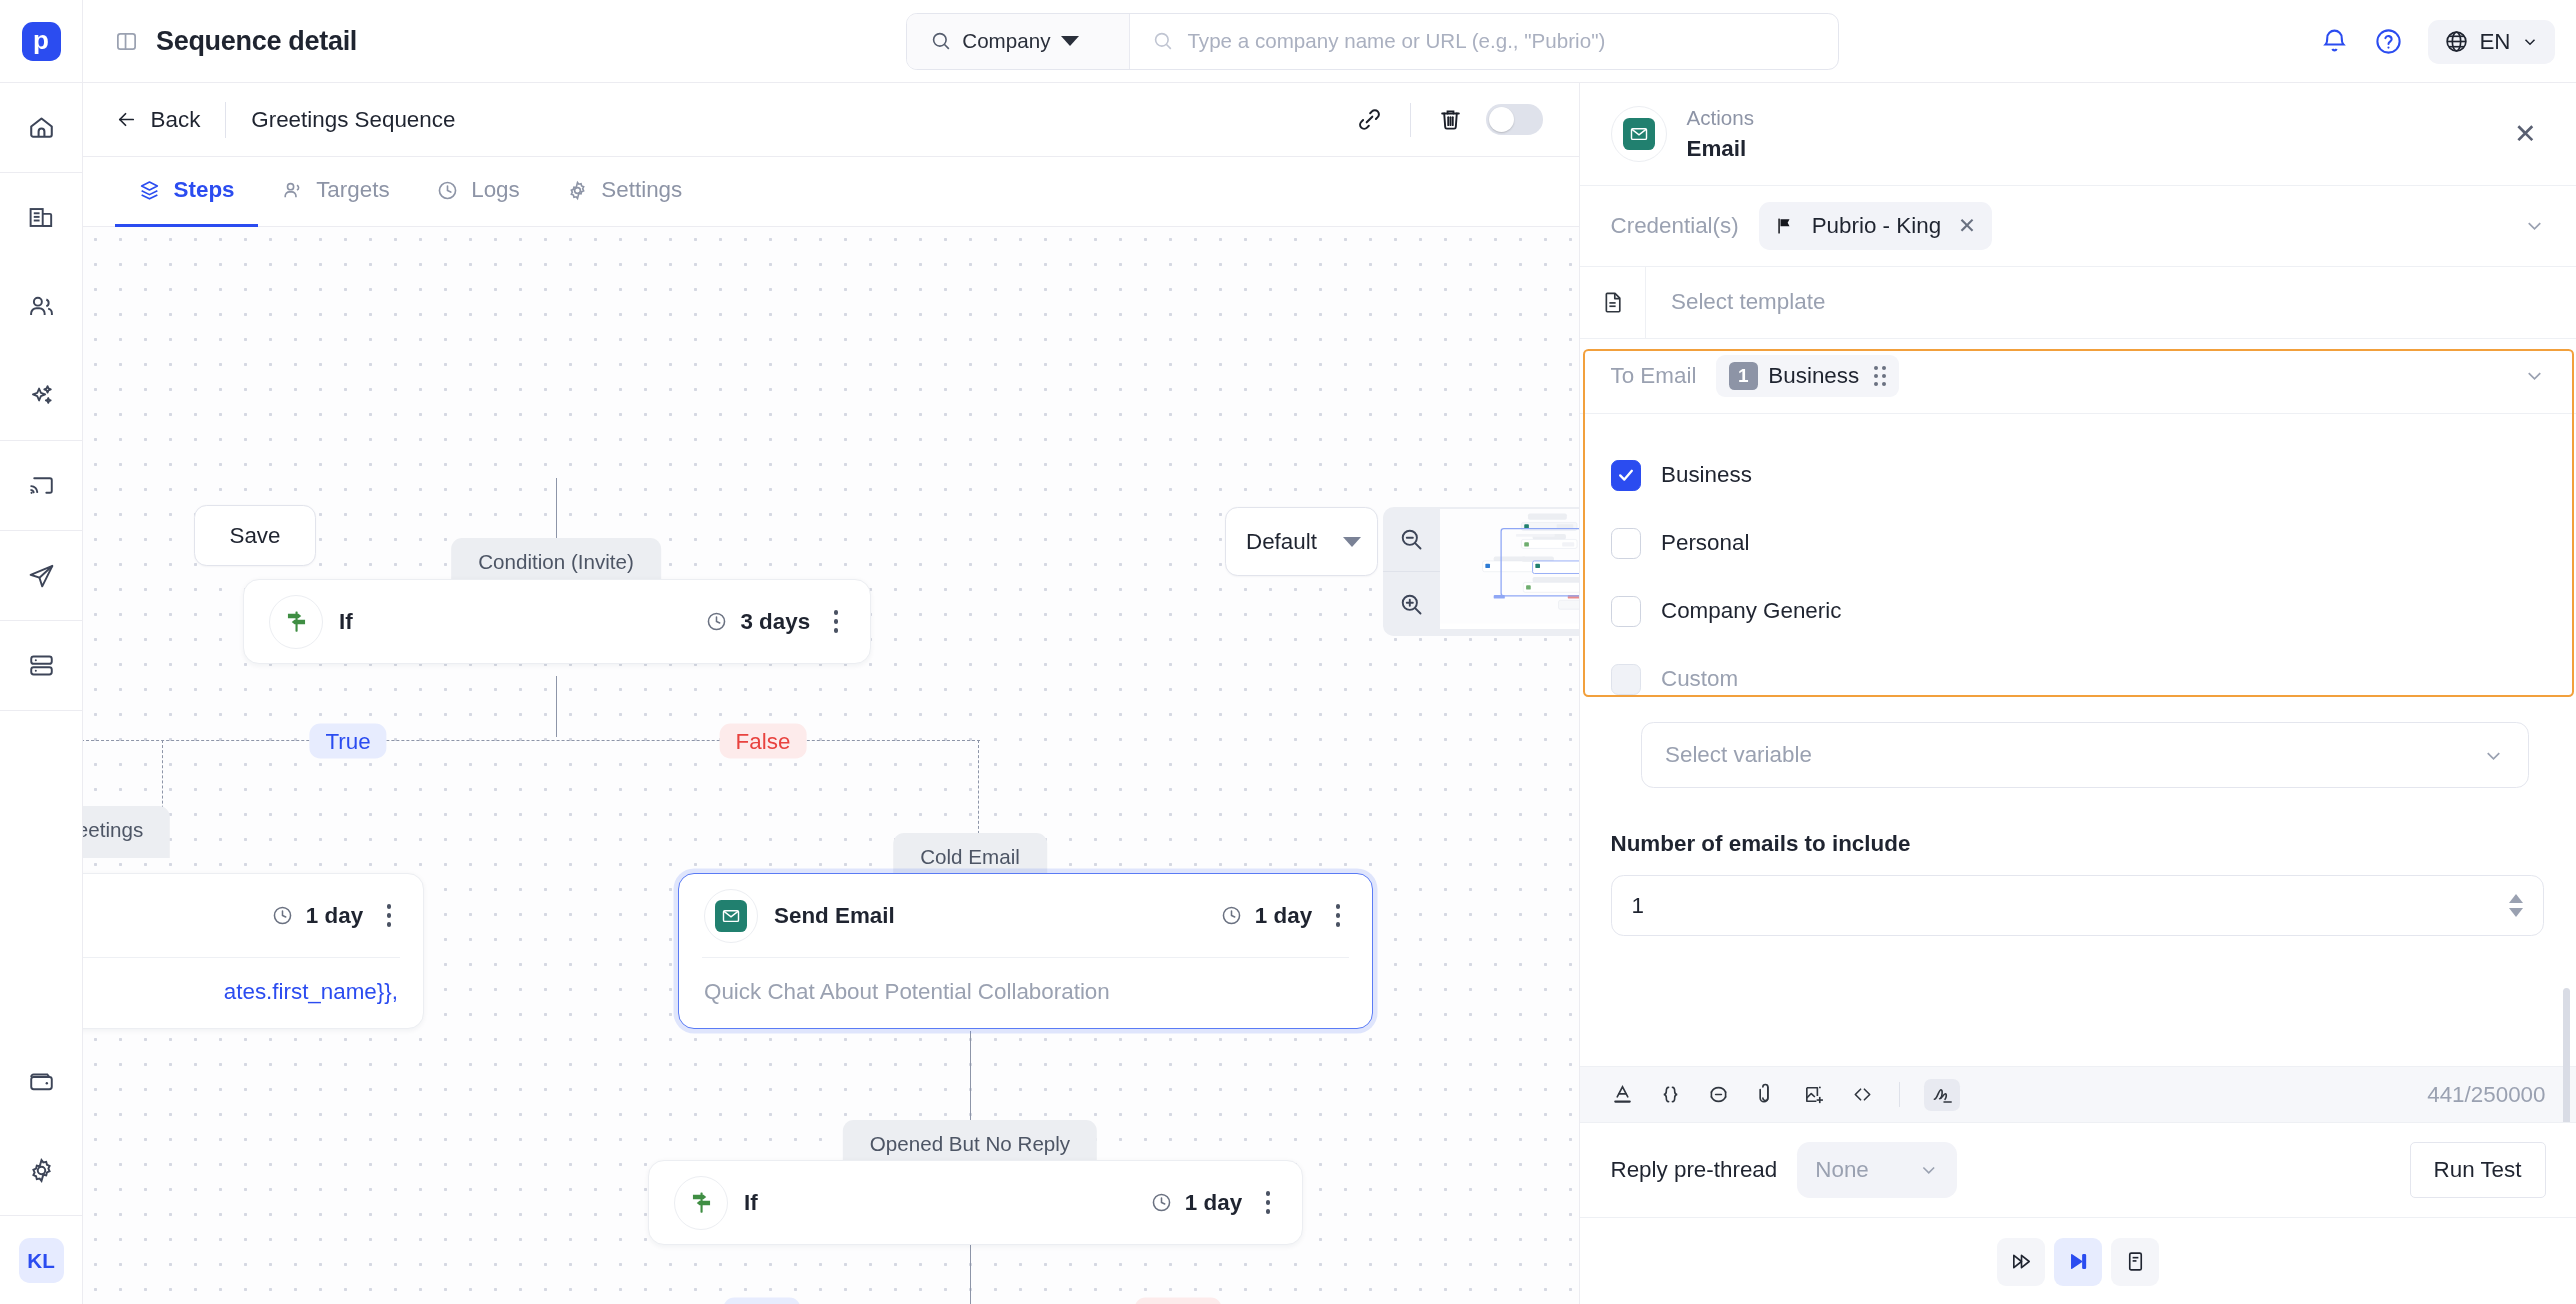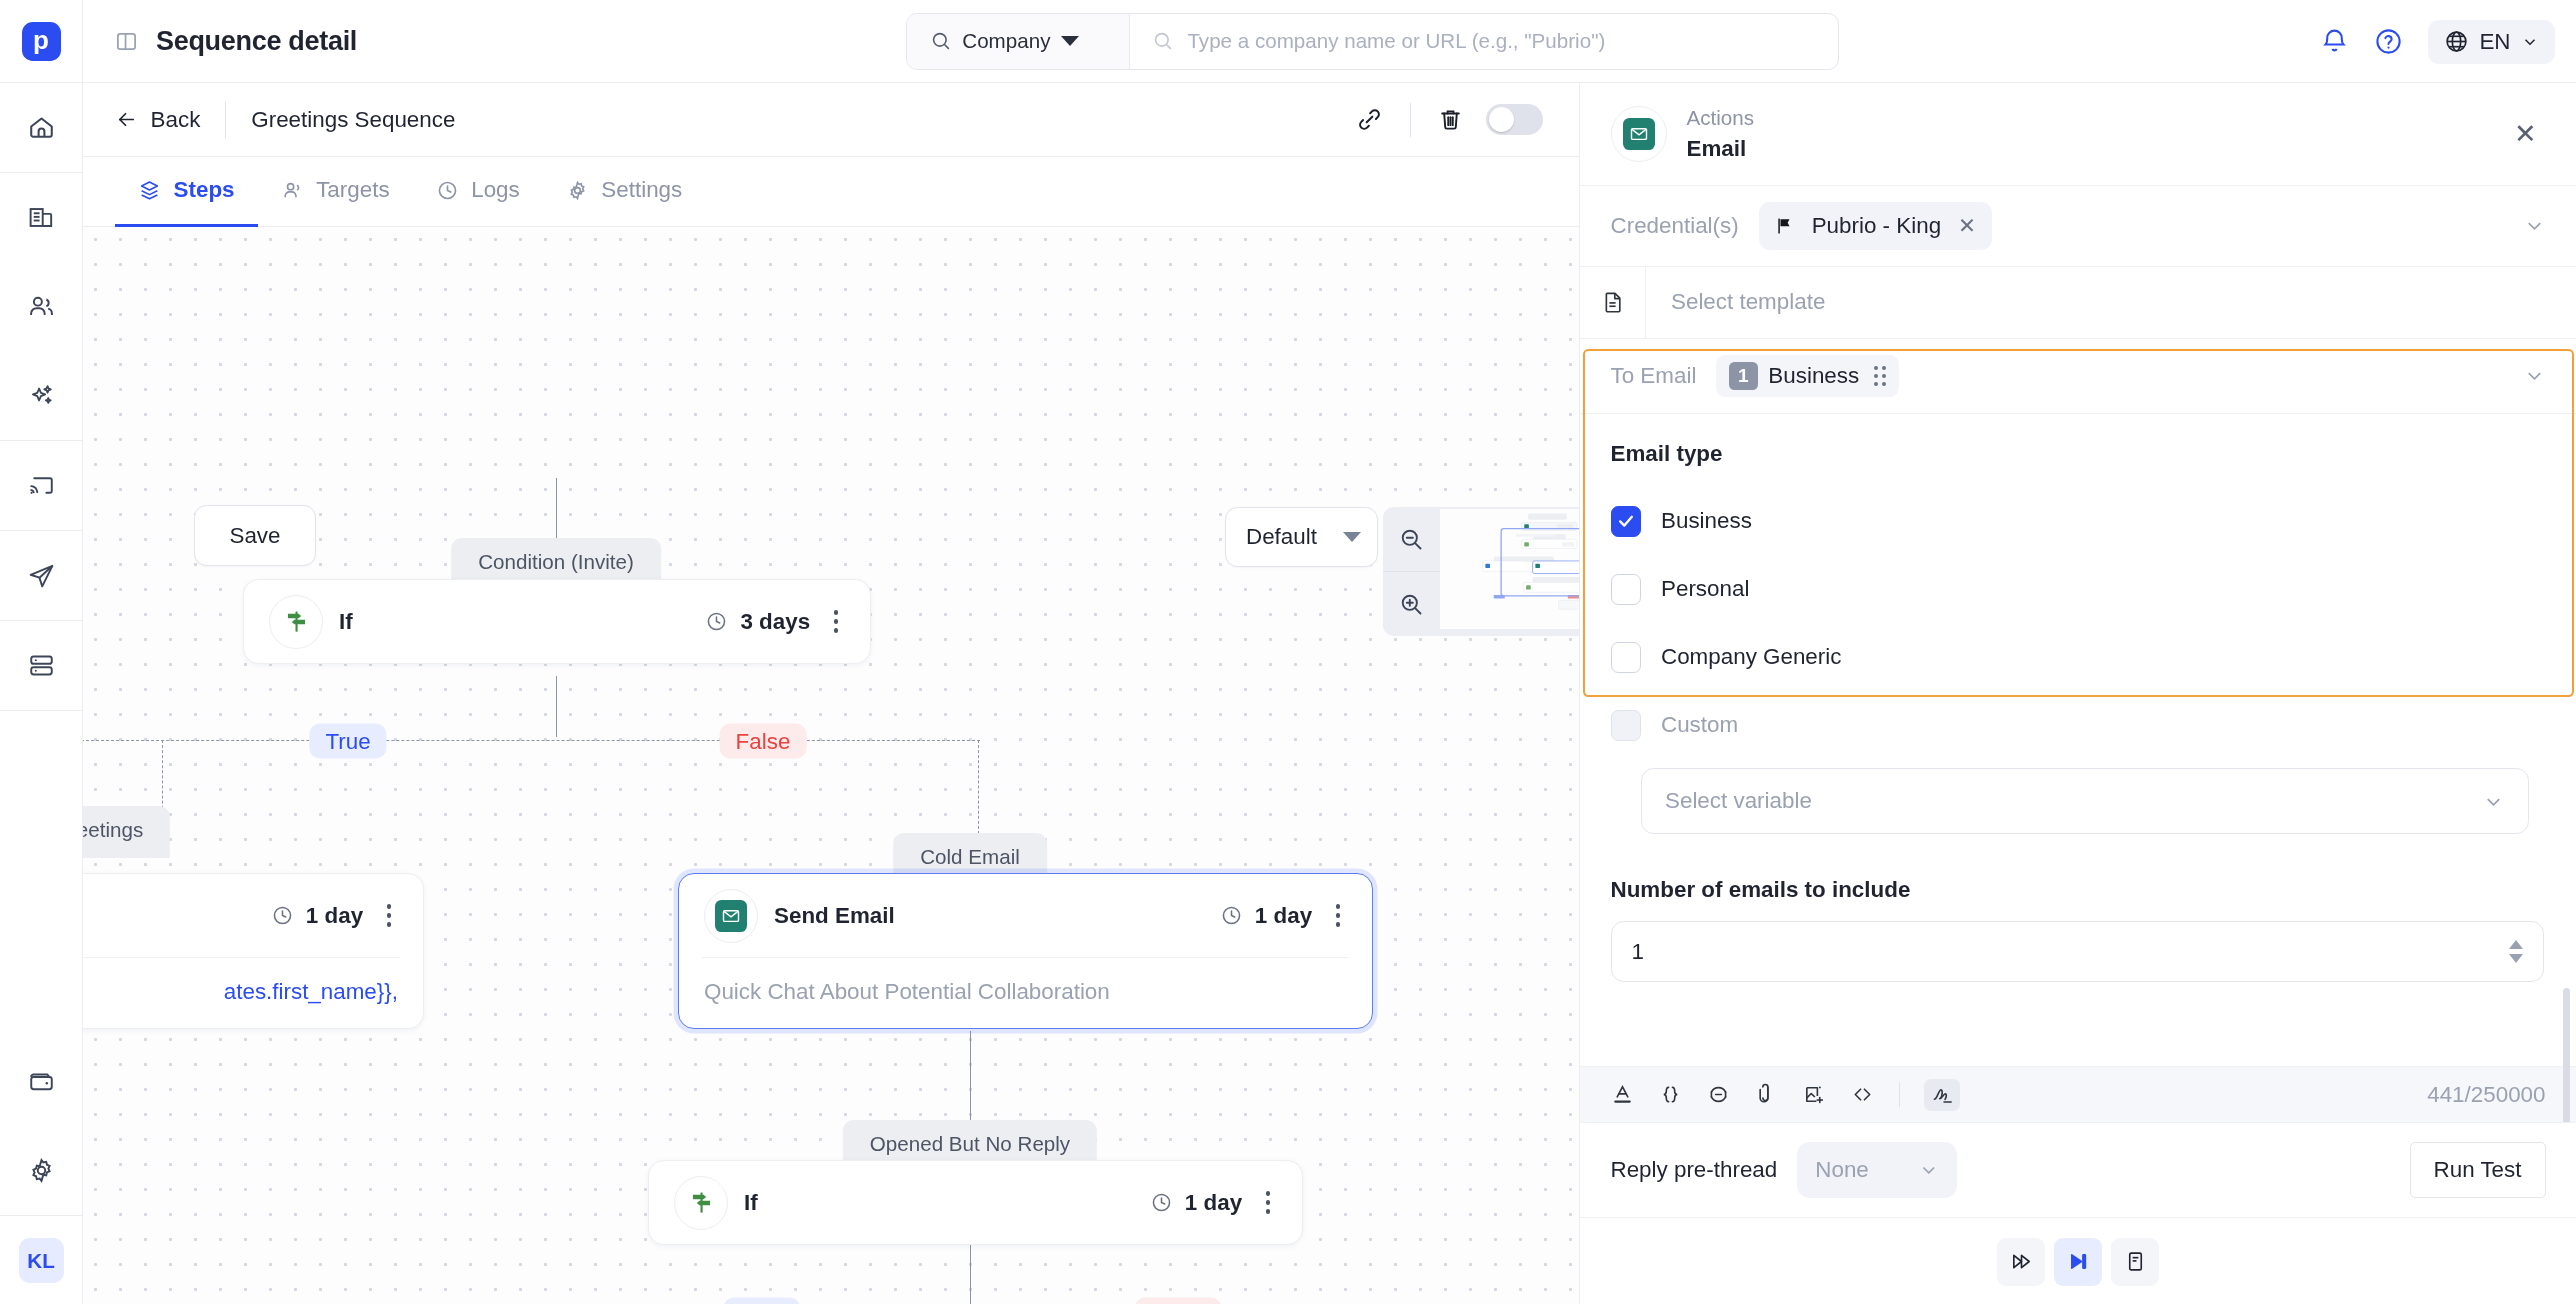--- a/index.html
+++ b/index.html
@@ -111,21 +111,21 @@
     background-image: radial-gradient(#d5d8e2 1.4px, transparent 1.5px);
     background-size: 25px 25px;
   }
   .save-btn {
     position: absolute; left: 111px; top: 278px; width: 122px; height: 61px;
     border: 0.9px solid #e2e4ec; border-radius: 12.6px; background: #fff; cursor: pointer;
     display: flex; align-items: center; justify-content: center; font-size: 22.4px; color: #1f2430;
     box-shadow: 0 0.9px 1.8px rgba(20,25,45,.04);
   }
   .preset-select {
-    position: absolute; left: 1142px; top: 280px; width: 153px; height: 60px;
+    position: absolute; left: 1142px; top: 280px; width: 153px; height: 69px;
     border: 0.9px solid #e2e4ec; border-radius: 12.6px; background: #fff; cursor: pointer;
     display: flex; align-items: center; justify-content: space-between; padding: 0 16px 0 20px;
     font-size: 22.4px; box-shadow: 0 0.9px 1.8px rgba(20,25,45,.04);
   }
   .caret-dn { width: 0; height: 0; border-left: 9px solid transparent; border-right: 9px solid transparent; border-top: 10px solid #7a8296; }
 
   .minimap-wrap {
     position: absolute; left: 1300px; top: 280px; width: 281px; height: 129px;
     background: #eceef3; border-radius: 10.8px; display: flex; overflow: hidden;
   }
@@ -785,21 +785,20 @@
             </span>
         </span>
         <span class="ico rp-chev">
           <svg width="23" height="23" viewBox="0 0 24 24" fill="none" stroke="#9aa1b1" stroke-width="1.8">
               <polyline points="6 9.5 12 15.5 18 9.5"></polyline>
             </svg>
         </span>
       </div>
 
       <div class="rp-scroll">
-        <div class="field-title">Email type</div>
 
         <div class="check-row">
           <span class="cb checked">
             <svg width="20" height="20" viewBox="0 0 24 24" fill="none" stroke="#fff" stroke-width="2.8" stroke-linecap="round" stroke-linejoin="round">
                 <polyline points="5 12.5 10 17.5 19 7"></polyline>
               </svg>
           </span>
           <span class="check-lbl">Business</span>
         </div>
 

